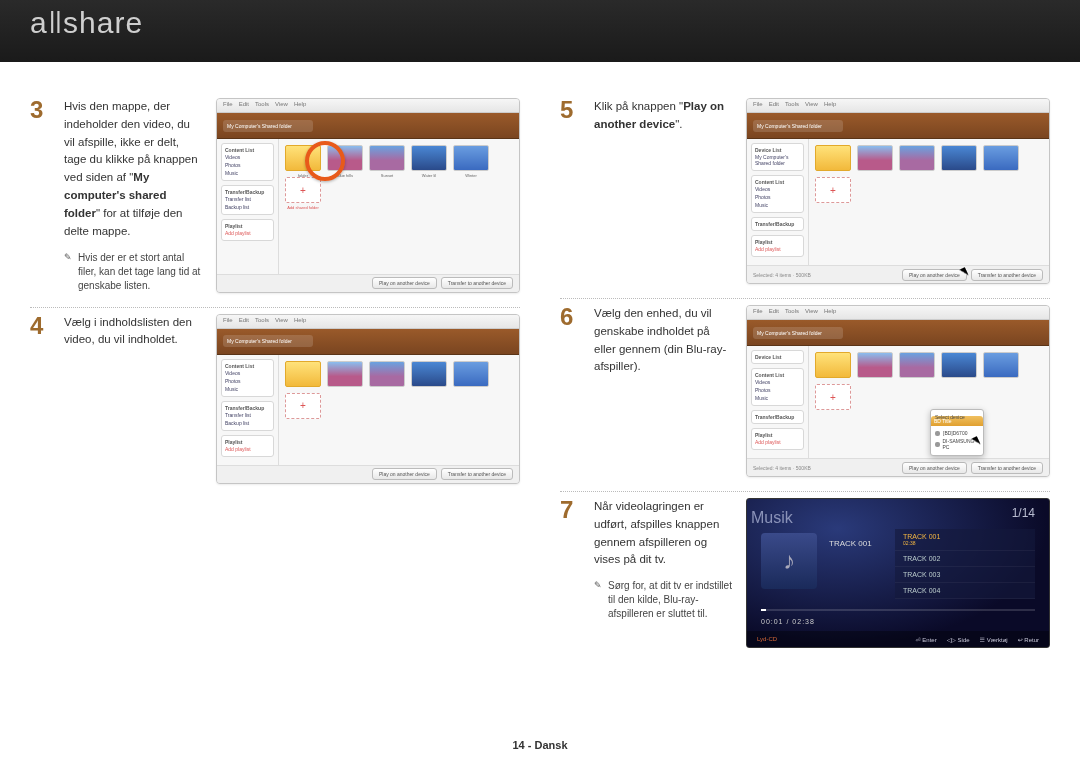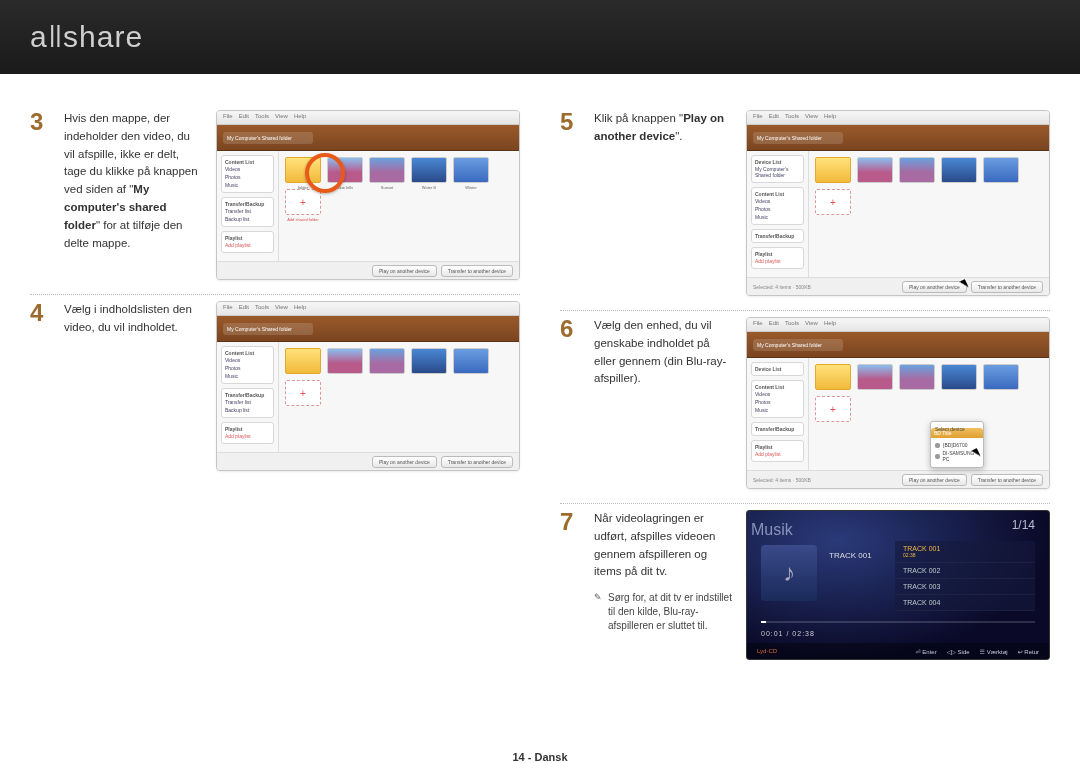--- a/index.html
+++ b/index.html
@@ -5,25 +5,24 @@
   * { box-sizing: border-box; margin: 0; padding: 0; }
   body {
     width: 1080px;
     height: 763px;
     background: #1a1a1a;
     font-family: Arial, Helvetica, sans-serif;
     color: #333;
     position: relative;
   }
   .header {
-    height: 74px;
+    height: 62px;
     background: linear-gradient(#2a2a2a, #1a1a1a);
     display: flex;
-    align-items: center;
-    padding: 0 30px;
+    padding: 6px 30px;
   }
   .logo {
     color: #cfcfcf;
     font-size: 30px;
     font-weight: 300;
     letter-spacing: 1px;
     font-family: "Trebuchet MS", sans-serif;
   }
   .logo .bars {
     display: inline-block;
@@ -302,20 +301,21 @@
 
 <div class="page">
   <div class="columns">
 
     <div class="col">
 
       <div class="step">
         <div class="num">3</div>
         <div class="text">
           <span>Hvis den mappe, der indeholder den video, du vil afspille, ikke er delt, tage du klikke på knappen ved siden af "</span><b>My computer's shared folder</b><span>" for at tilføje den delte mappe.</span>
+          <div class="note">Hvis der er et stort antal filer, kan det tage lang tid at genskabe listen.</div>
         </div>
         <div class="shot" style="min-height:170px">
           <div class="shot-toolbar">
             <span>File</span>
             <span>Edit</span>
             <span>Tools</span>
             <span>View</span>
             <span>Help</span>
           </div>
           <div class="shot-wood">
@@ -516,21 +516,21 @@
                 <span>DI-SAMSUNG-PC</span>
               </div>
           </div>
           <div class="cursor" style="bottom:30px;right:70px"></div>
         </div>
       </div>
 
       <div class="step">
         <div class="num">7</div>
         <div class="text">
-          <span>Når videolagringen er udført, afspilles videoen gennem afspilleren og items på dit tv.</span>
+          <span>Når videolagringen er udført, afspilles knappen gennem afspilleren og vises på dit tv.</span>
           <div class="note">Sørg for, at dit tv er indstillet til den kilde, Blu-ray-afspilleren er sluttet til.</div>
         </div>
         <div class="tv">
           <div class="tv-title">Musik</div>
           <div class="tv-count">1/14</div>
           <div class="tv-art">♪</div>
           <div class="tv-cur">TRACK 001</div>
           <div class="tv-list">
             <div class="tv-row sel"><span>TRACK 001</span><span class="dur">02:38</span></div>
             <div class="tv-row">TRACK 002</div>

